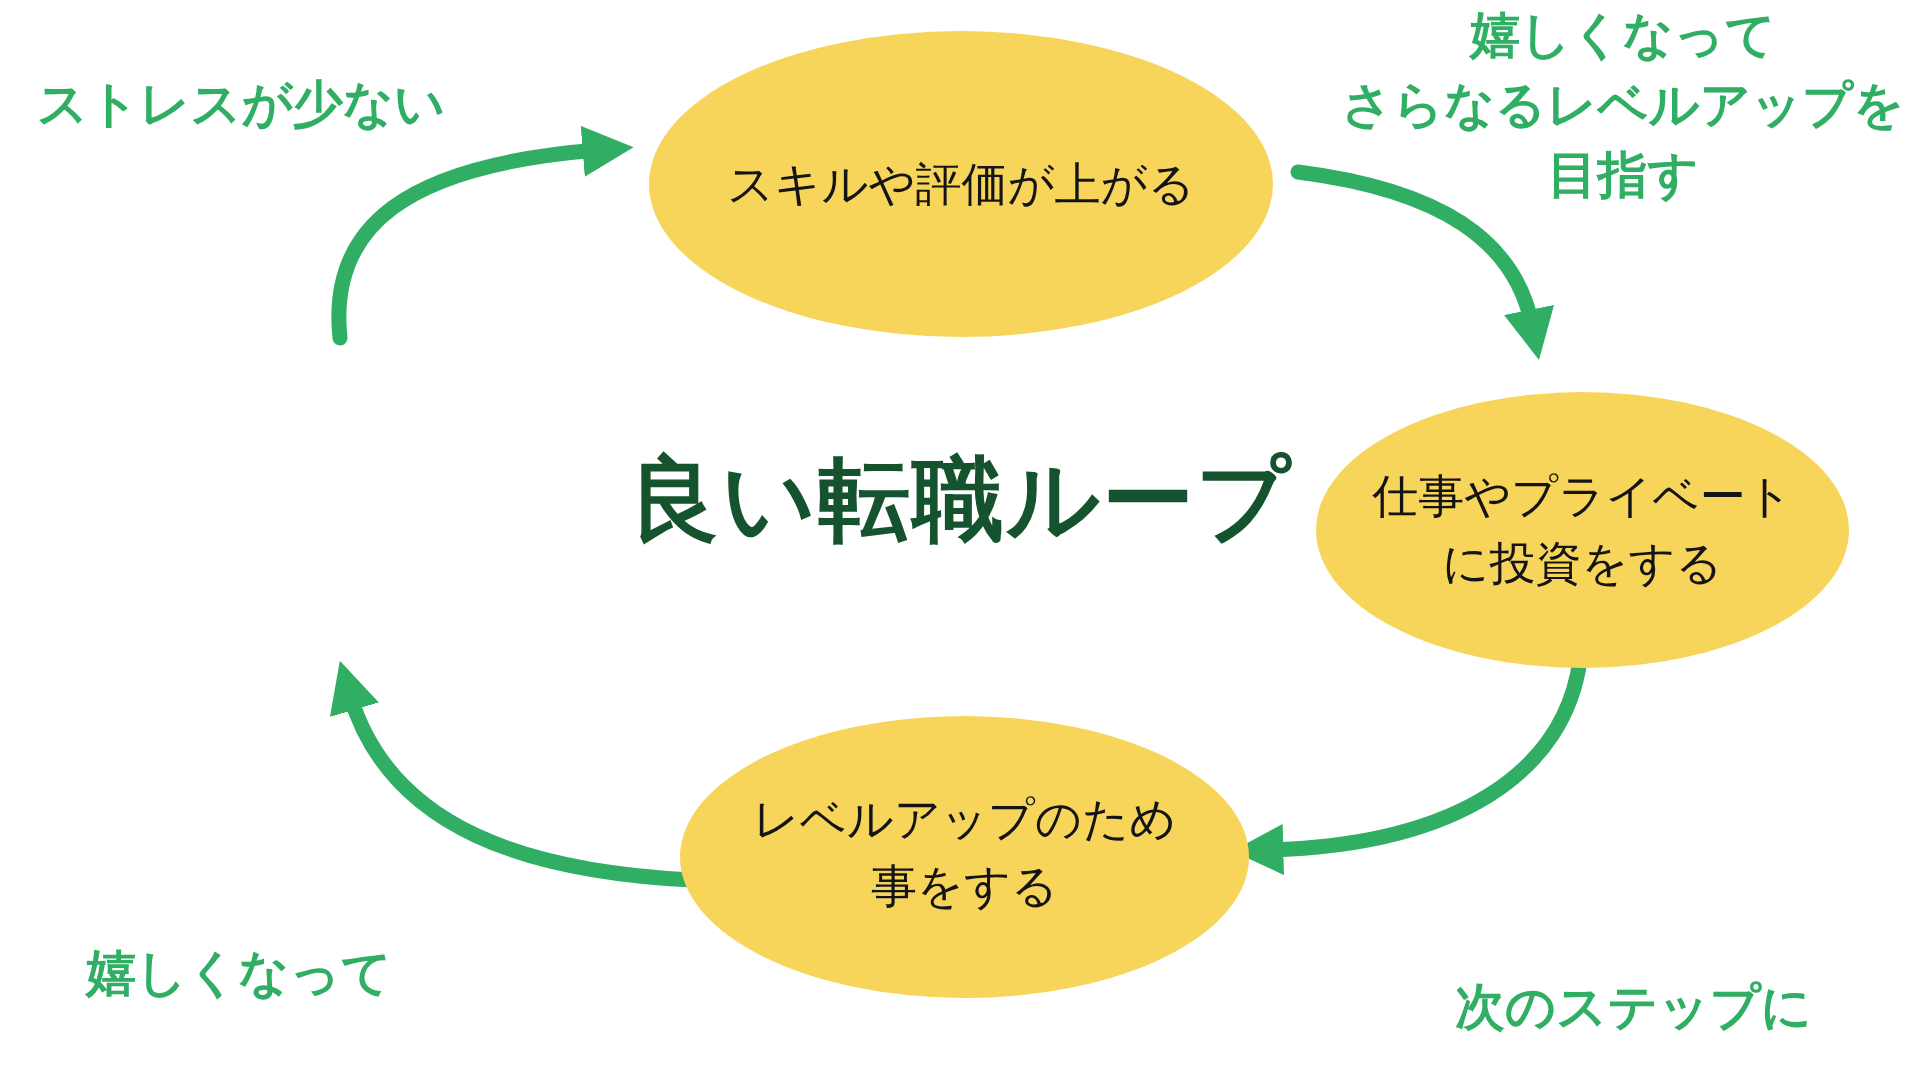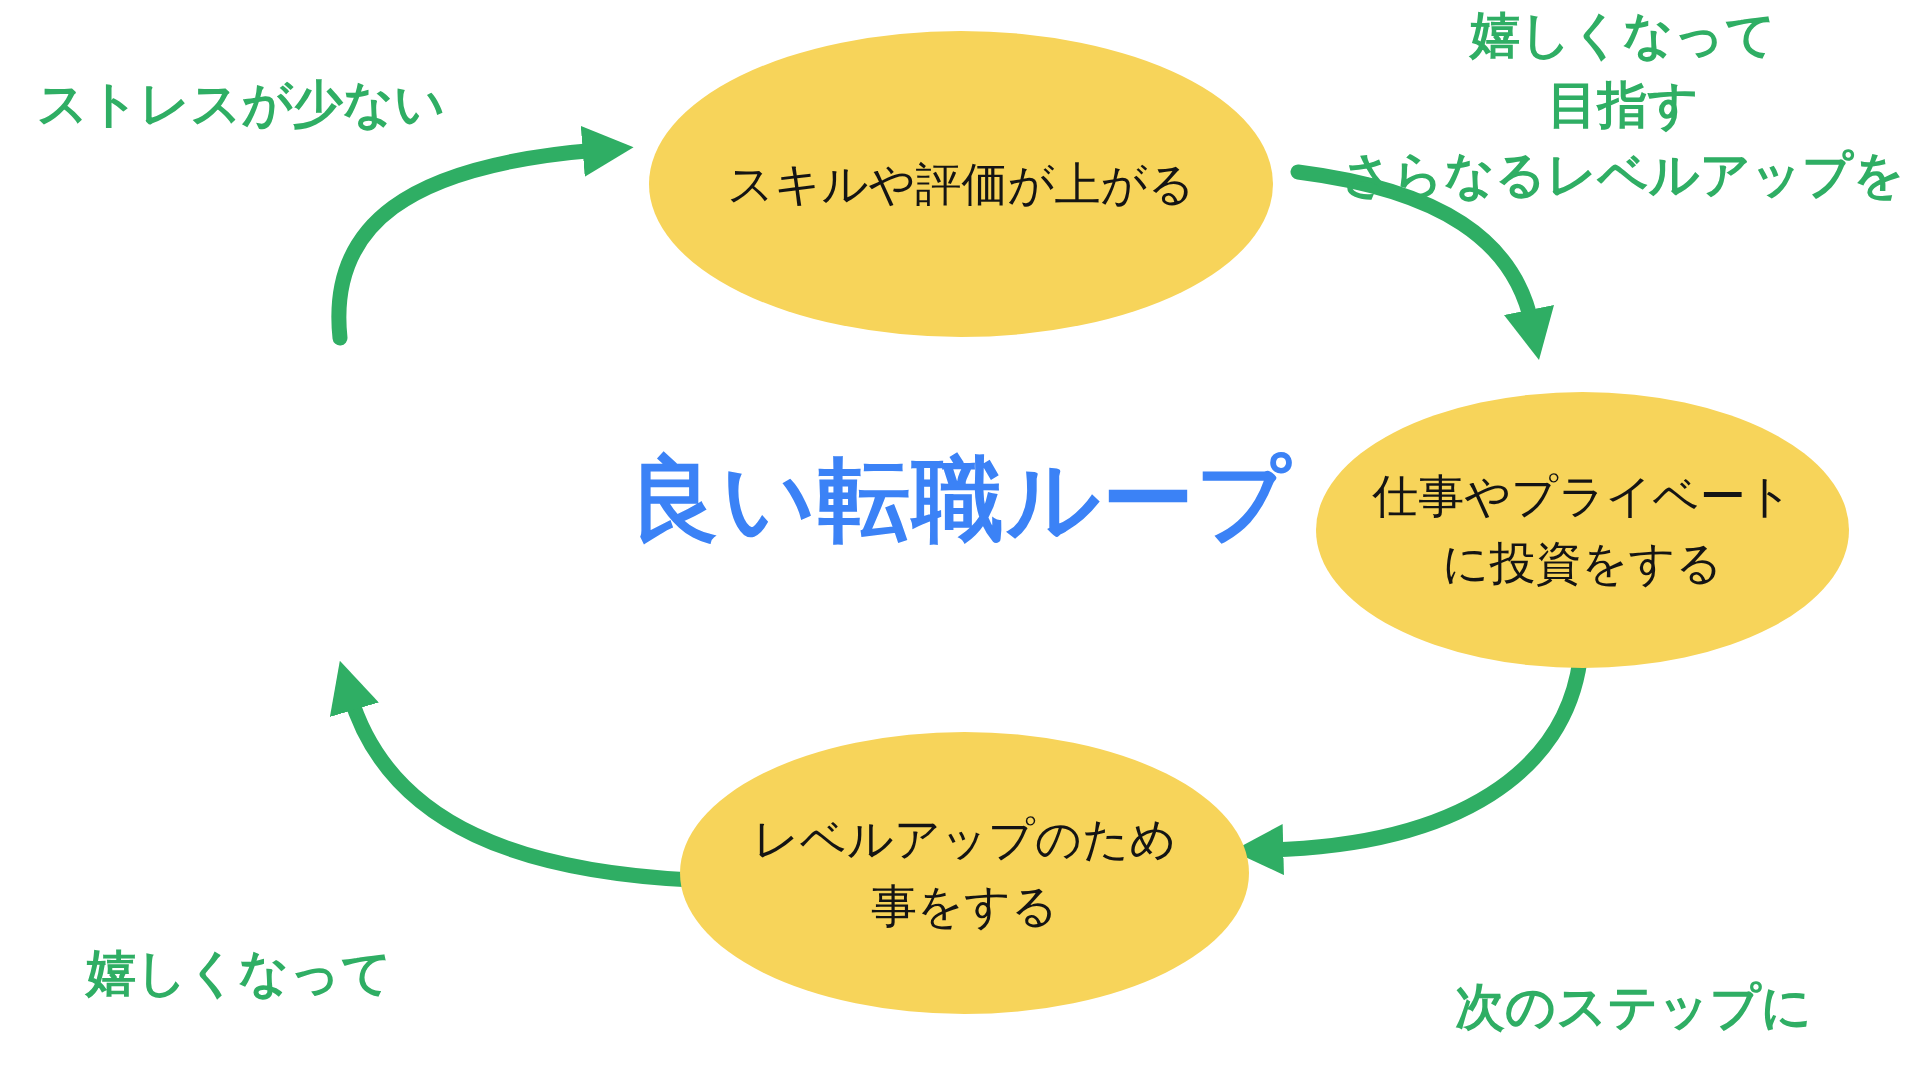--- a/index.html
+++ b/index.html
@@ -31,30 +31,30 @@
     text-align: left;
     color: var(--text, #141414);
     font-size: 46px;
     line-height: 1.45;
     font-weight: 400;
   }
   .node .line { white-space: nowrap; }
 
   .node-top    { left: 649px;  top: 31px;  width: 624px; height: 306px; }
   .node-right  { left: 1316px; top: 392px; width: 533px; height: 276px; }
-  .node-bottom { left: 680px;  top: 732px; width: 569px; height: 282px; }
+  .node-bottom { left: 680px;  top: 716px; width: 569px; height: 282px; font-family: Liberation Mono, monospace; }
   .node-left   { left: 31px;   top: 349px; width: 514px; height: 312px; }
 
   .title {
     position: absolute;
     left: 560px; top: 438px; width: 800px;
     text-align: center;
     font-size: 92px;
     font-weight: 800;
-    color: #3b82f6;
+    color: #14532d;
     letter-spacing: 2px;
     white-space: nowrap;
   }
 
   .note {
     position: absolute;
     color: var(--green, #2FAE64);
     font-weight: 700;
     font-size: 50px;
     line-height: 1.4;
@@ -99,22 +99,22 @@
 
 
   <div class="title">良い転職ループ</div>
 
   <div class="note note-top-left">
     <div class="line">ストレスが少ない</div>
   </div>
 
   <div class="note note-top-right">
     <div class="line">嬉しくなって</div>
+    <div class="line">さらなるレベルアップを</div>
     <div class="line">目指す</div>
-    <div class="line">さらなるレベルアップを</div>
   </div>
 
   <div class="note note-bottom-left">
     <div class="line">嬉しくなって</div>
   </div>
 
   <div class="note note-bottom-right">
     <div class="line">次のステップに</div>
   </div>
 

